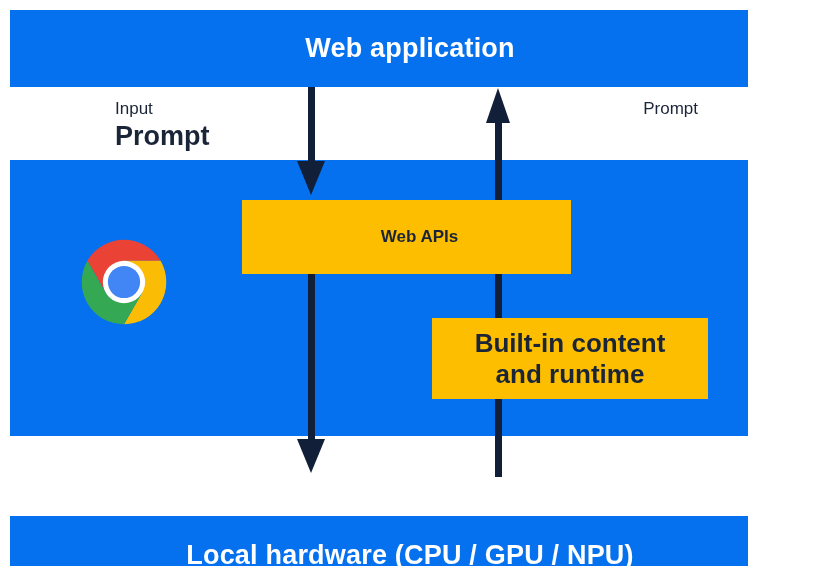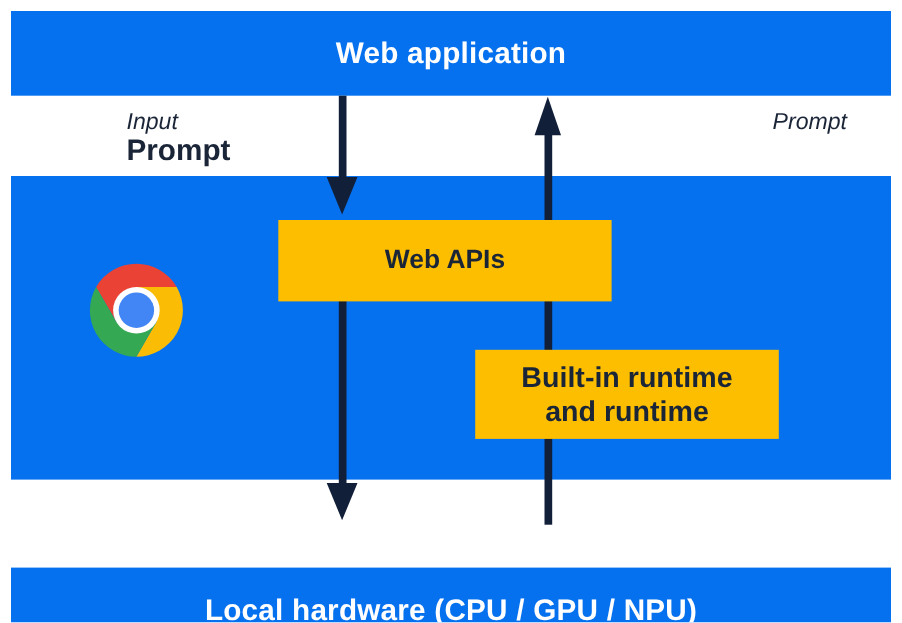--- a/index.html
+++ b/index.html
@@ -9,21 +9,21 @@
     --arrow:#121F38;
     --white-text:#FFFFFF;
     --chrome-red:#EA4335;
     --chrome-yellow:#FBBC05;
     --chrome-green:#34A853;
     --chrome-blue:#4285F4;
   }
   html,body{margin:0;padding:0;background:#fff;}
   .canvas{
     position:relative;
-    width:820px;height:566px;
+    width:748px;height:566px;
     background:#fff;
     overflow:hidden;
     font-family:"Liberation Sans", sans-serif;
     color:var(--ink,#1B2538);
   }
   .bar{
     position:absolute;left:10px;width:800px;
     background:var(--blue,#0671EE);
     display:flex;align-items:center;justify-content:center;
   }
@@ -32,21 +32,21 @@
   .bar-title{
     color:var(--white-text,#fff);
     font-size:27px;font-weight:700;letter-spacing:.2px;
   }
   .mid-section{
     position:absolute;left:10px;top:160px;width:800px;height:276px;
     background:var(--blue,#0671EE);
   }
   
   .io-caption{
-    position:absolute;font-size:21px;font-weight:400;color:var(--ink,#1B2538);font-style:italic;
+    position:absolute;font-size:17px;font-weight:400;color:var(--ink,#1B2538);
   }
   .io-value{
     position:absolute;font-size:27px;font-weight:700;color:var(--ink,#1B2538);
   }
   .input-caption{left:115px;top:99px;}
   .input-value{left:115px;top:121px;}
   .output-caption{right:50px;top:99px;text-align:right;}
   .output-value{right:50px;top:121px;text-align:right;}
   
   .shaft{
@@ -70,21 +70,21 @@
     border-right:12px solid transparent;
     border-bottom:35px solid var(--arrow,#121F38);
     left:486px;top:88px;
   }
   
   .ybox{
     position:absolute;background:var(--yellow,#FDBE00);z-index:2;
     display:flex;align-items:center;justify-content:center;
     text-align:center;color:var(--ink,#1B2538);font-weight:700;
   }
-  .webapis-box{left:253px;top:200px;width:303px;height:74px;font-size:24px;}
+  .webapis-box{left:242px;top:200px;width:303px;height:74px;font-size:17px;padding-left:26px;}
   .builtin-box{left:432px;top:318px;width:276px;height:81px;font-size:26px;line-height:31px;}
   
   .chrome-logo{
     position:absolute;left:78px;top:236px;width:92px;height:92px;z-index:1;
   }
   .browser-label{
     position:absolute;left:40px;top:344px;width:160px;z-index:1;
     text-align:center;color:var(--white-text,#fff);
     font-size:24px;font-weight:700;
   }
@@ -123,21 +123,21 @@
     <path class="chrome-green" d="M 50,96 A 46,46 0 0 1 10.2,27 L 30.1,61.5 L 69.9,61.5 Z"></path>
     <circle class="chrome-ring" cx="50" cy="50" r="23"></circle>
     <circle class="chrome-center" cx="50" cy="50" r="17.5"></circle>
   </svg>
 
   <div class="ybox webapis-box">
     <span>Web APIs</span>
   </div>
   <div class="ybox builtin-box">
     <span>
-      <span>Built-in runtime</span><br>
+      <span>Built-in content</span><br>
       <span>and runtime</span>
     </span>
   </div>
 
   <div class="bar bar-bottom">
     <span class="bar-title">Local hardware (CPU / GPU / NPU)</span>
   </div>
 
 </div>
 

